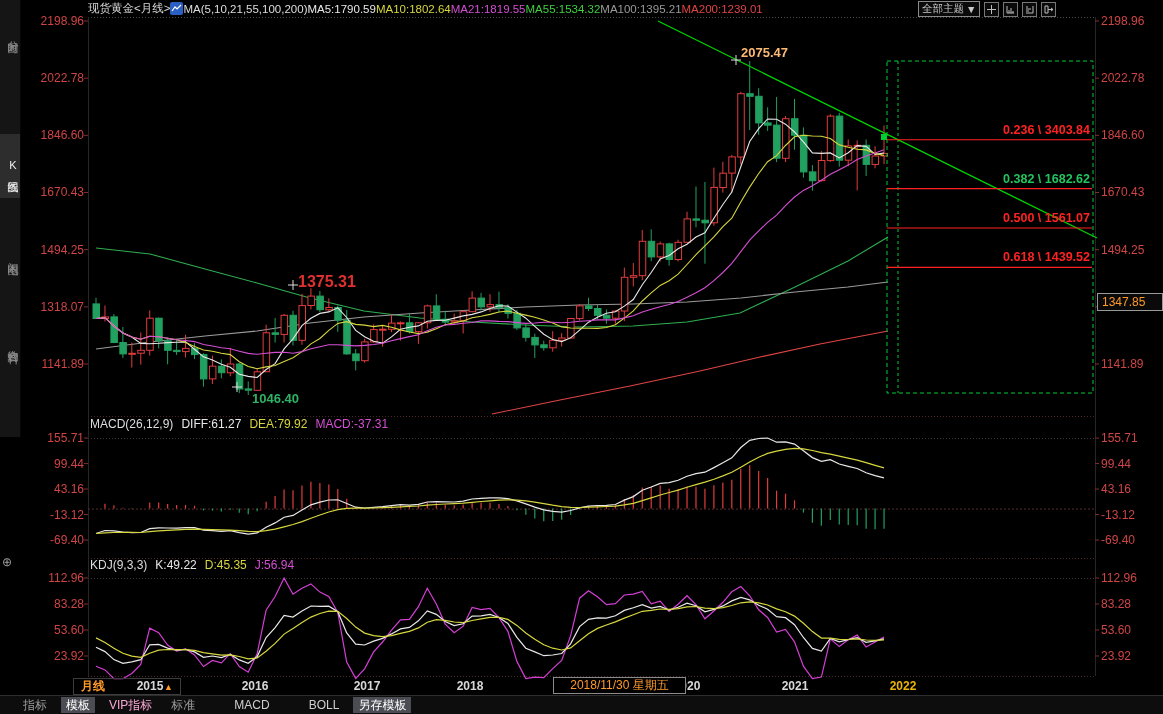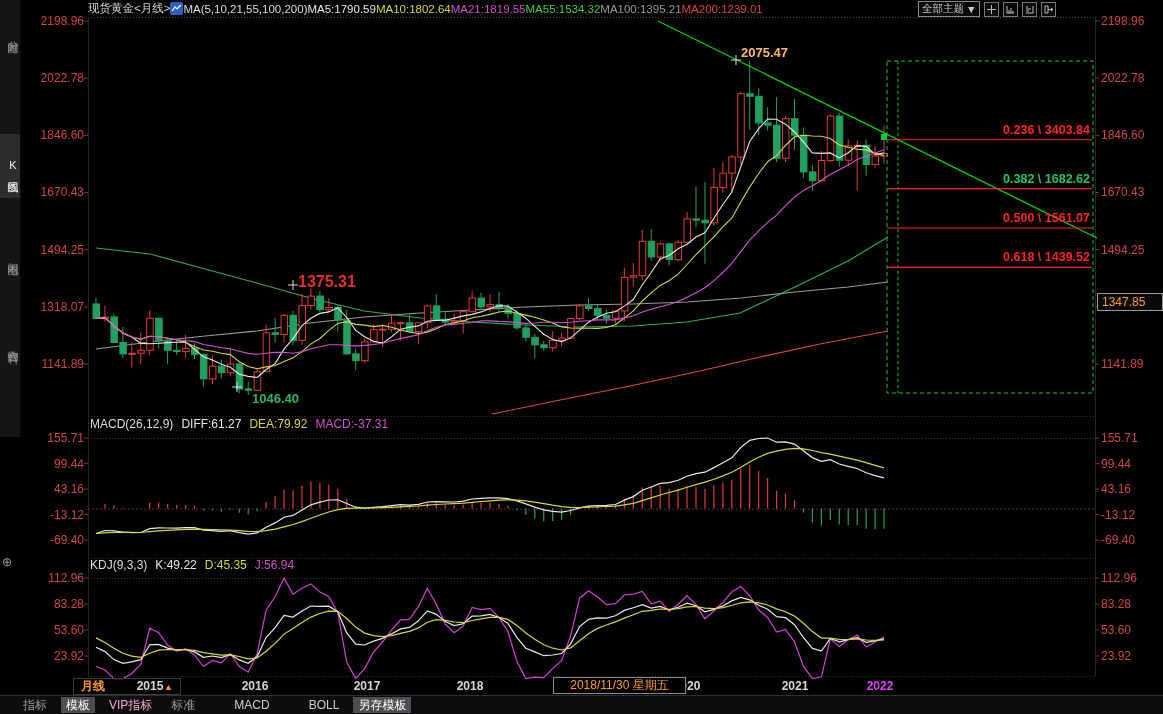--- a/index.html
+++ b/index.html
@@ -500,21 +500,21 @@
     <div class="lbl" style="left: 20px; top: 623px; width: 64px; text-align: right;">53.60</div>
     <div class="lbl" style="left: 1101px; top: 623px;">53.60</div>
     <div class="lbl" style="left: 20px; top: 649px; width: 64px; text-align: right;">23.92</div>
     <div class="lbl" style="left: 1101px; top: 649px;">23.92</div>
     <div class="lbl" style="left: 130px; top: 679px; width: 40px; text-align: center; color: rgb(216, 216, 216); font-weight: bold;">2015</div>
     <div class="lbl" style="left: 235px; top: 679px; width: 40px; text-align: center; color: rgb(216, 216, 216); font-weight: bold;">2016</div>
     <div class="lbl" style="left: 347px; top: 679px; width: 40px; text-align: center; color: rgb(216, 216, 216); font-weight: bold;">2017</div>
     <div class="lbl" style="left: 450px; top: 679px; width: 40px; text-align: center; color: rgb(216, 216, 216); font-weight: bold;">2018</div>
     <div class="lbl" style="left: 667px; top: 679px; width: 40px; text-align: center; color: rgb(216, 216, 216); font-weight: bold;">2020</div>
     <div class="lbl" style="left: 775px; top: 679px; width: 40px; text-align: center; color: rgb(216, 216, 216); font-weight: bold;">2021</div>
-    <div class="lbl" style="left: 860px; top: 679px; width: 40px; text-align: center; color: #d946ef; font-weight: bold;">2022</div>
+    <div class="lbl" style="left: 883px; top: 679px; width: 40px; text-align: center; color: #eab308; font-weight: bold;">2022</div>
     <div class="lbl" style="left: 840px; top: 122.741px; width: 250px; text-align: right; color: rgb(255, 34, 34); font-weight: bold; font-size: 12.5px;">0.236 \ 3403.84</div>
     <div class="lbl" style="left: 840px; top: 171.543px; width: 250px; text-align: right; color: #22c55e; font-weight: bold; font-size: 12.5px;">0.382 \ 1682.62</div>
     <div class="lbl" style="left: 840px; top: 210.984px; width: 250px; text-align: right; color: rgb(255, 34, 34); font-weight: bold; font-size: 12.5px;">0.500 \ 1561.07</div>
     <div class="lbl" style="left: 840px; top: 250.424px; width: 250px; text-align: right; color: rgb(255, 34, 34); font-weight: bold; font-size: 12.5px;">0.618 \ 1439.52</div>
     <div class="lbl" style="left: 741px; top: 45px; color: #fdba74; font-weight: bold; font-size: 13px;">2075.47</div>
     <div class="lbl" style="left: 298px; top: 273px; color: rgb(224, 48, 48); font-weight: bold; font-size: 16px;">1375.31</div>
     <div class="lbl" style="left: 252px; top: 391px; color: rgb(46, 178, 101); font-weight: bold; font-size: 13px;">1046.40</div>
   </div>
 
 </body></html>

